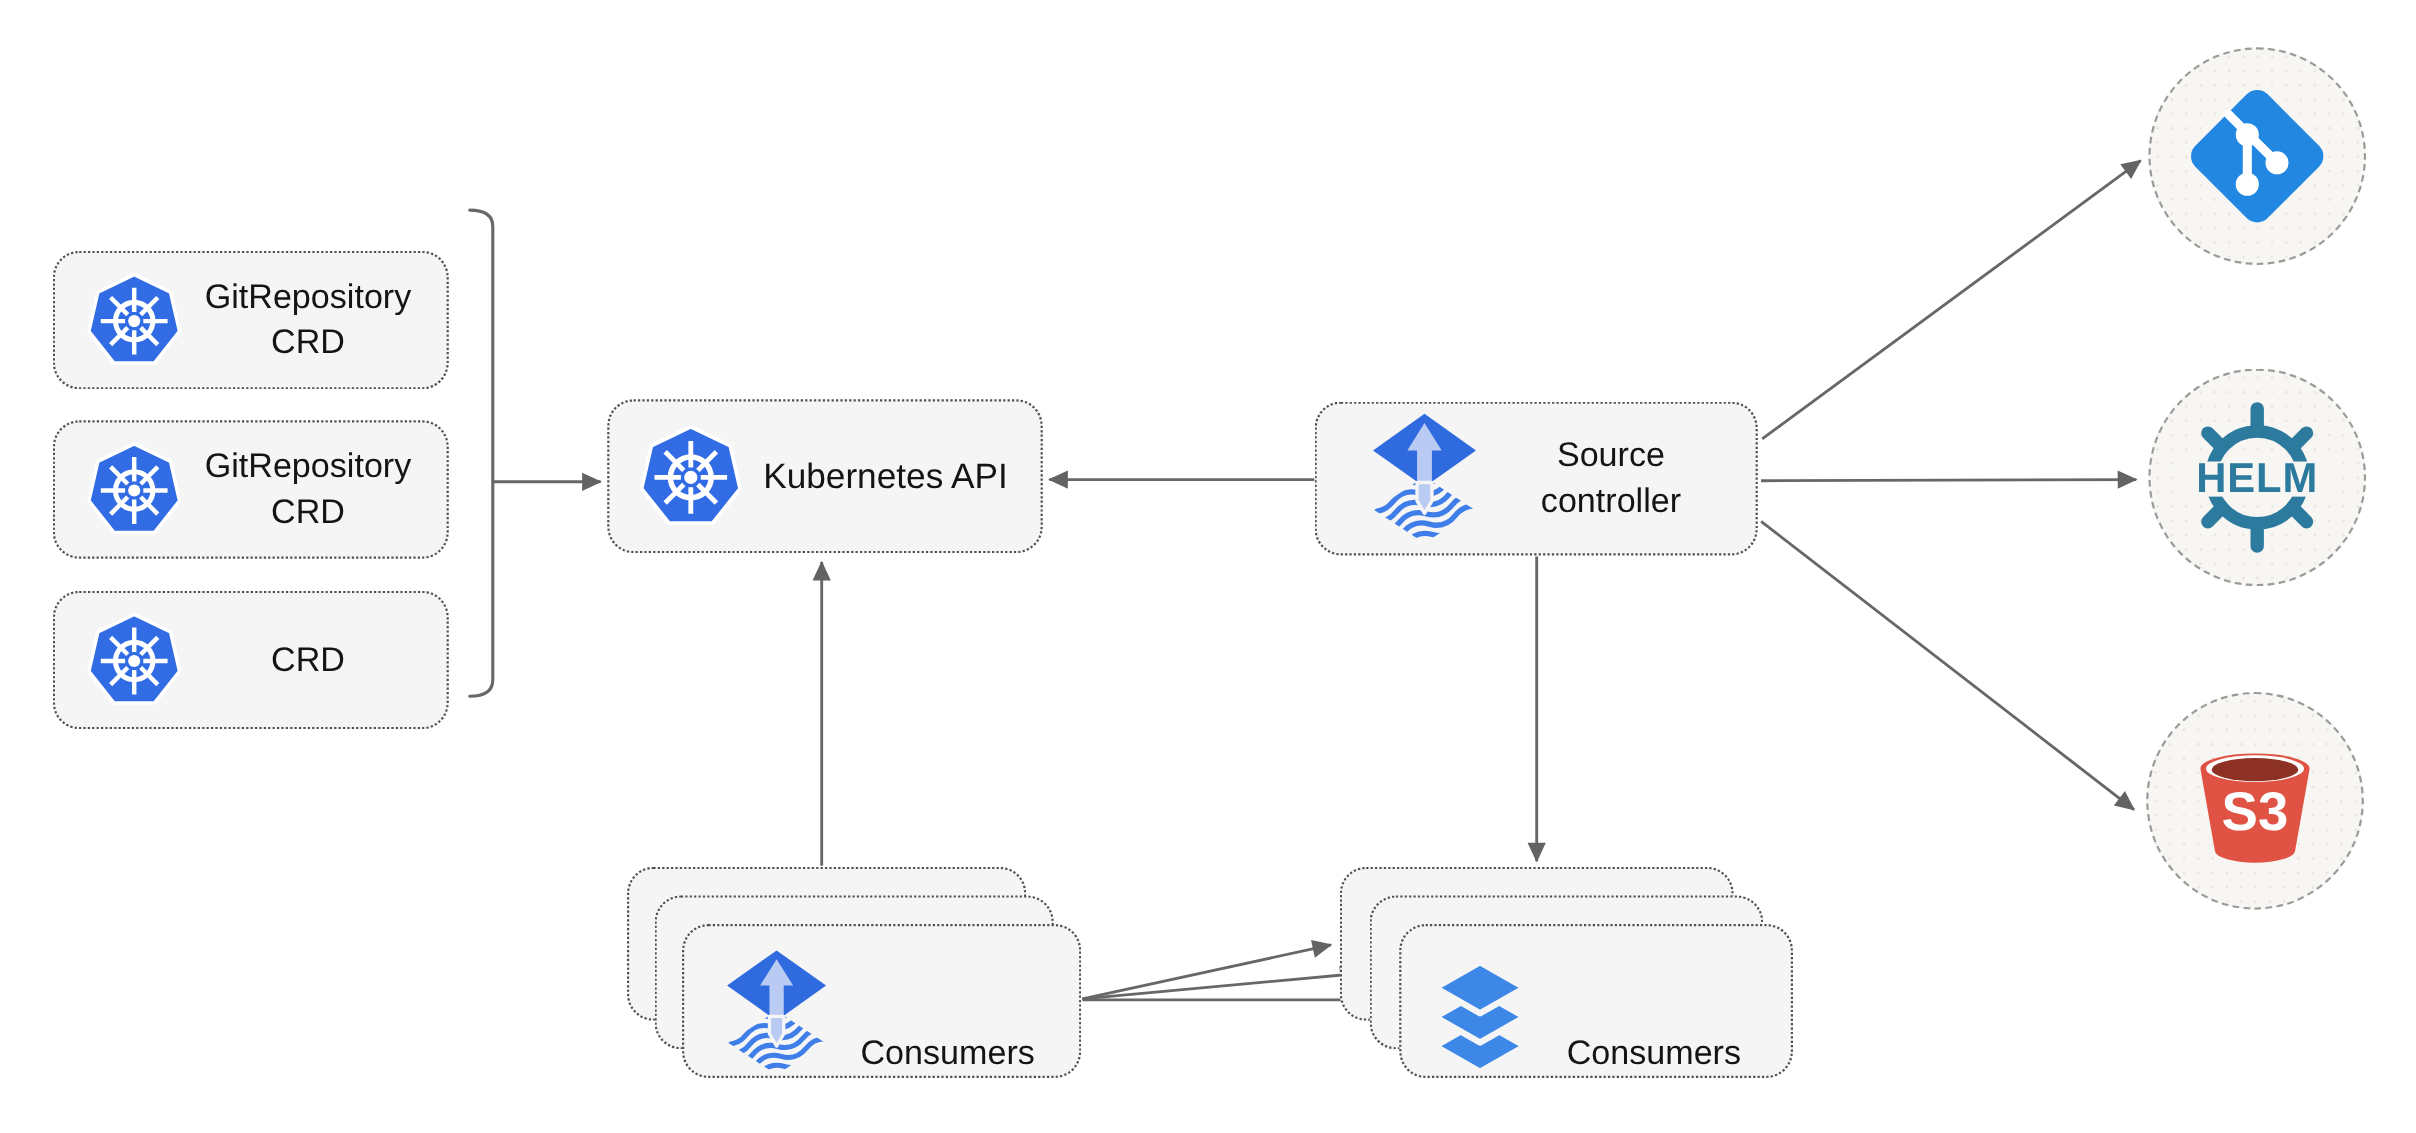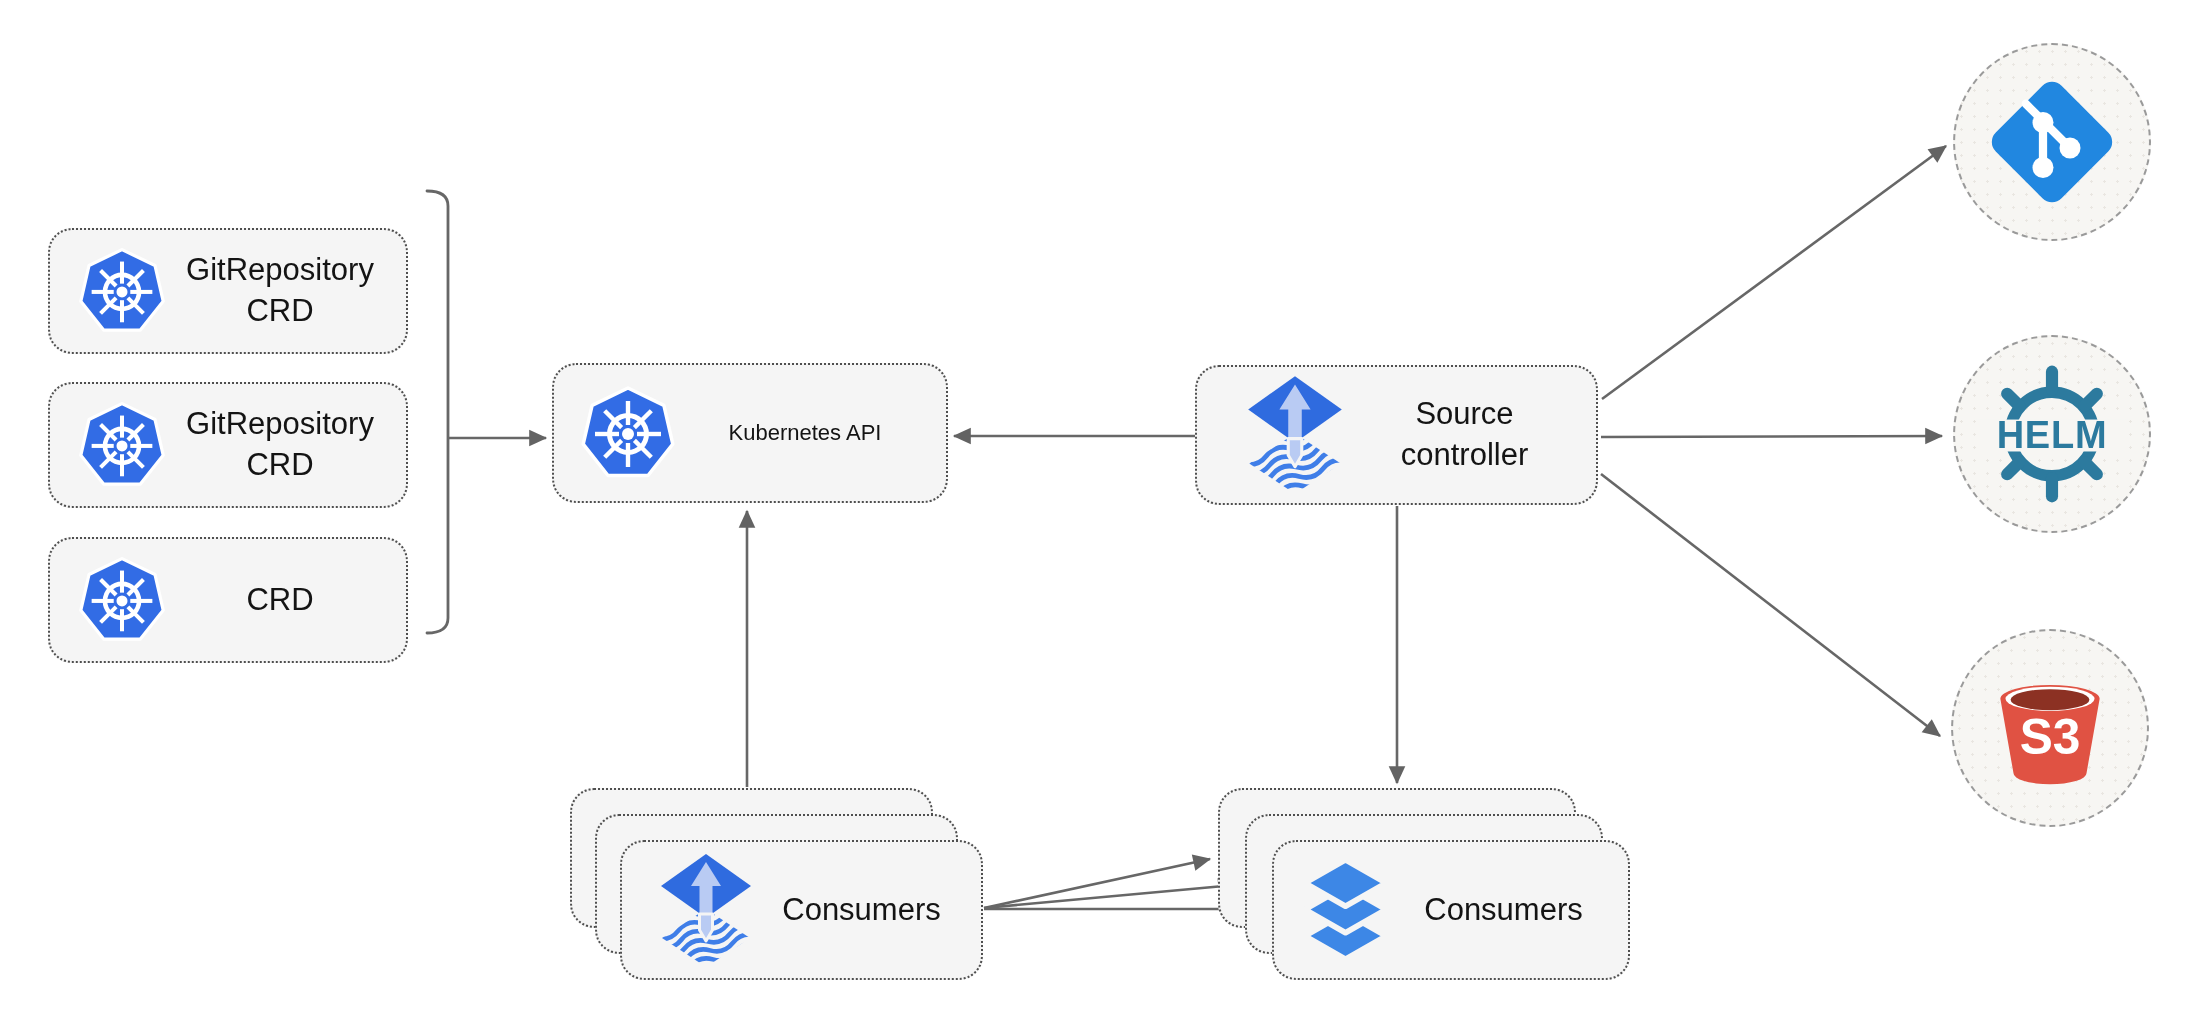--- a/index.html
+++ b/index.html
@@ -28,21 +28,21 @@
   }
   .node .icon{flex:0 0 auto;display:block;}
   .node .label{
     flex:1 1 auto;text-align:center;
     color:#141414;font-size:31px;line-height:1.32;
     padding-right:14px;
   }
   .two-line span{display:block;}
 
   .stack{position:absolute;}
-  .stack .node{position:absolute;}
+  .stack .node{position:absolute;align-items:flex-end;}
 
   .endpoint{
     position:absolute;
     box-sizing:border-box;
     width:198px;height:198px;border-radius:50%;
     border:2.6px dashed #9a9a9a;
     background-color:#f7f6f3;
     background-image:radial-gradient(circle,#e9e6e1 1.1px,transparent 1.3px);
     background-size:13px 13px;
     display:flex;align-items:center;justify-content:center;
@@ -140,21 +140,21 @@
       </svg>
     <div class="label two-line">
       <span>CRD</span>
     </div>
   </div>
 
   <div class="node" style="left:552px;top:363px;width:396px;height:140px">
     <svg class="icon" width="100" height="100" viewBox="0 0 100 100" style="margin-left:24px">
         <use href="#sym-k8s"></use>
       </svg>
-    <div class="label" style="font-size:22px">
+    <div class="label" style="font-size:32px">
       <span>Kubernetes API</span>
     </div>
   </div>
 
   <div class="node" style="left:1195px;top:365px;width:403px;height:140px">
     <svg class="icon" width="104" height="120" viewBox="0 0 100 115" style="margin-left:46px">
         <use href="#sym-flux"></use>
       </svg>
     <div class="label two-line">
       <span>Source</span>

